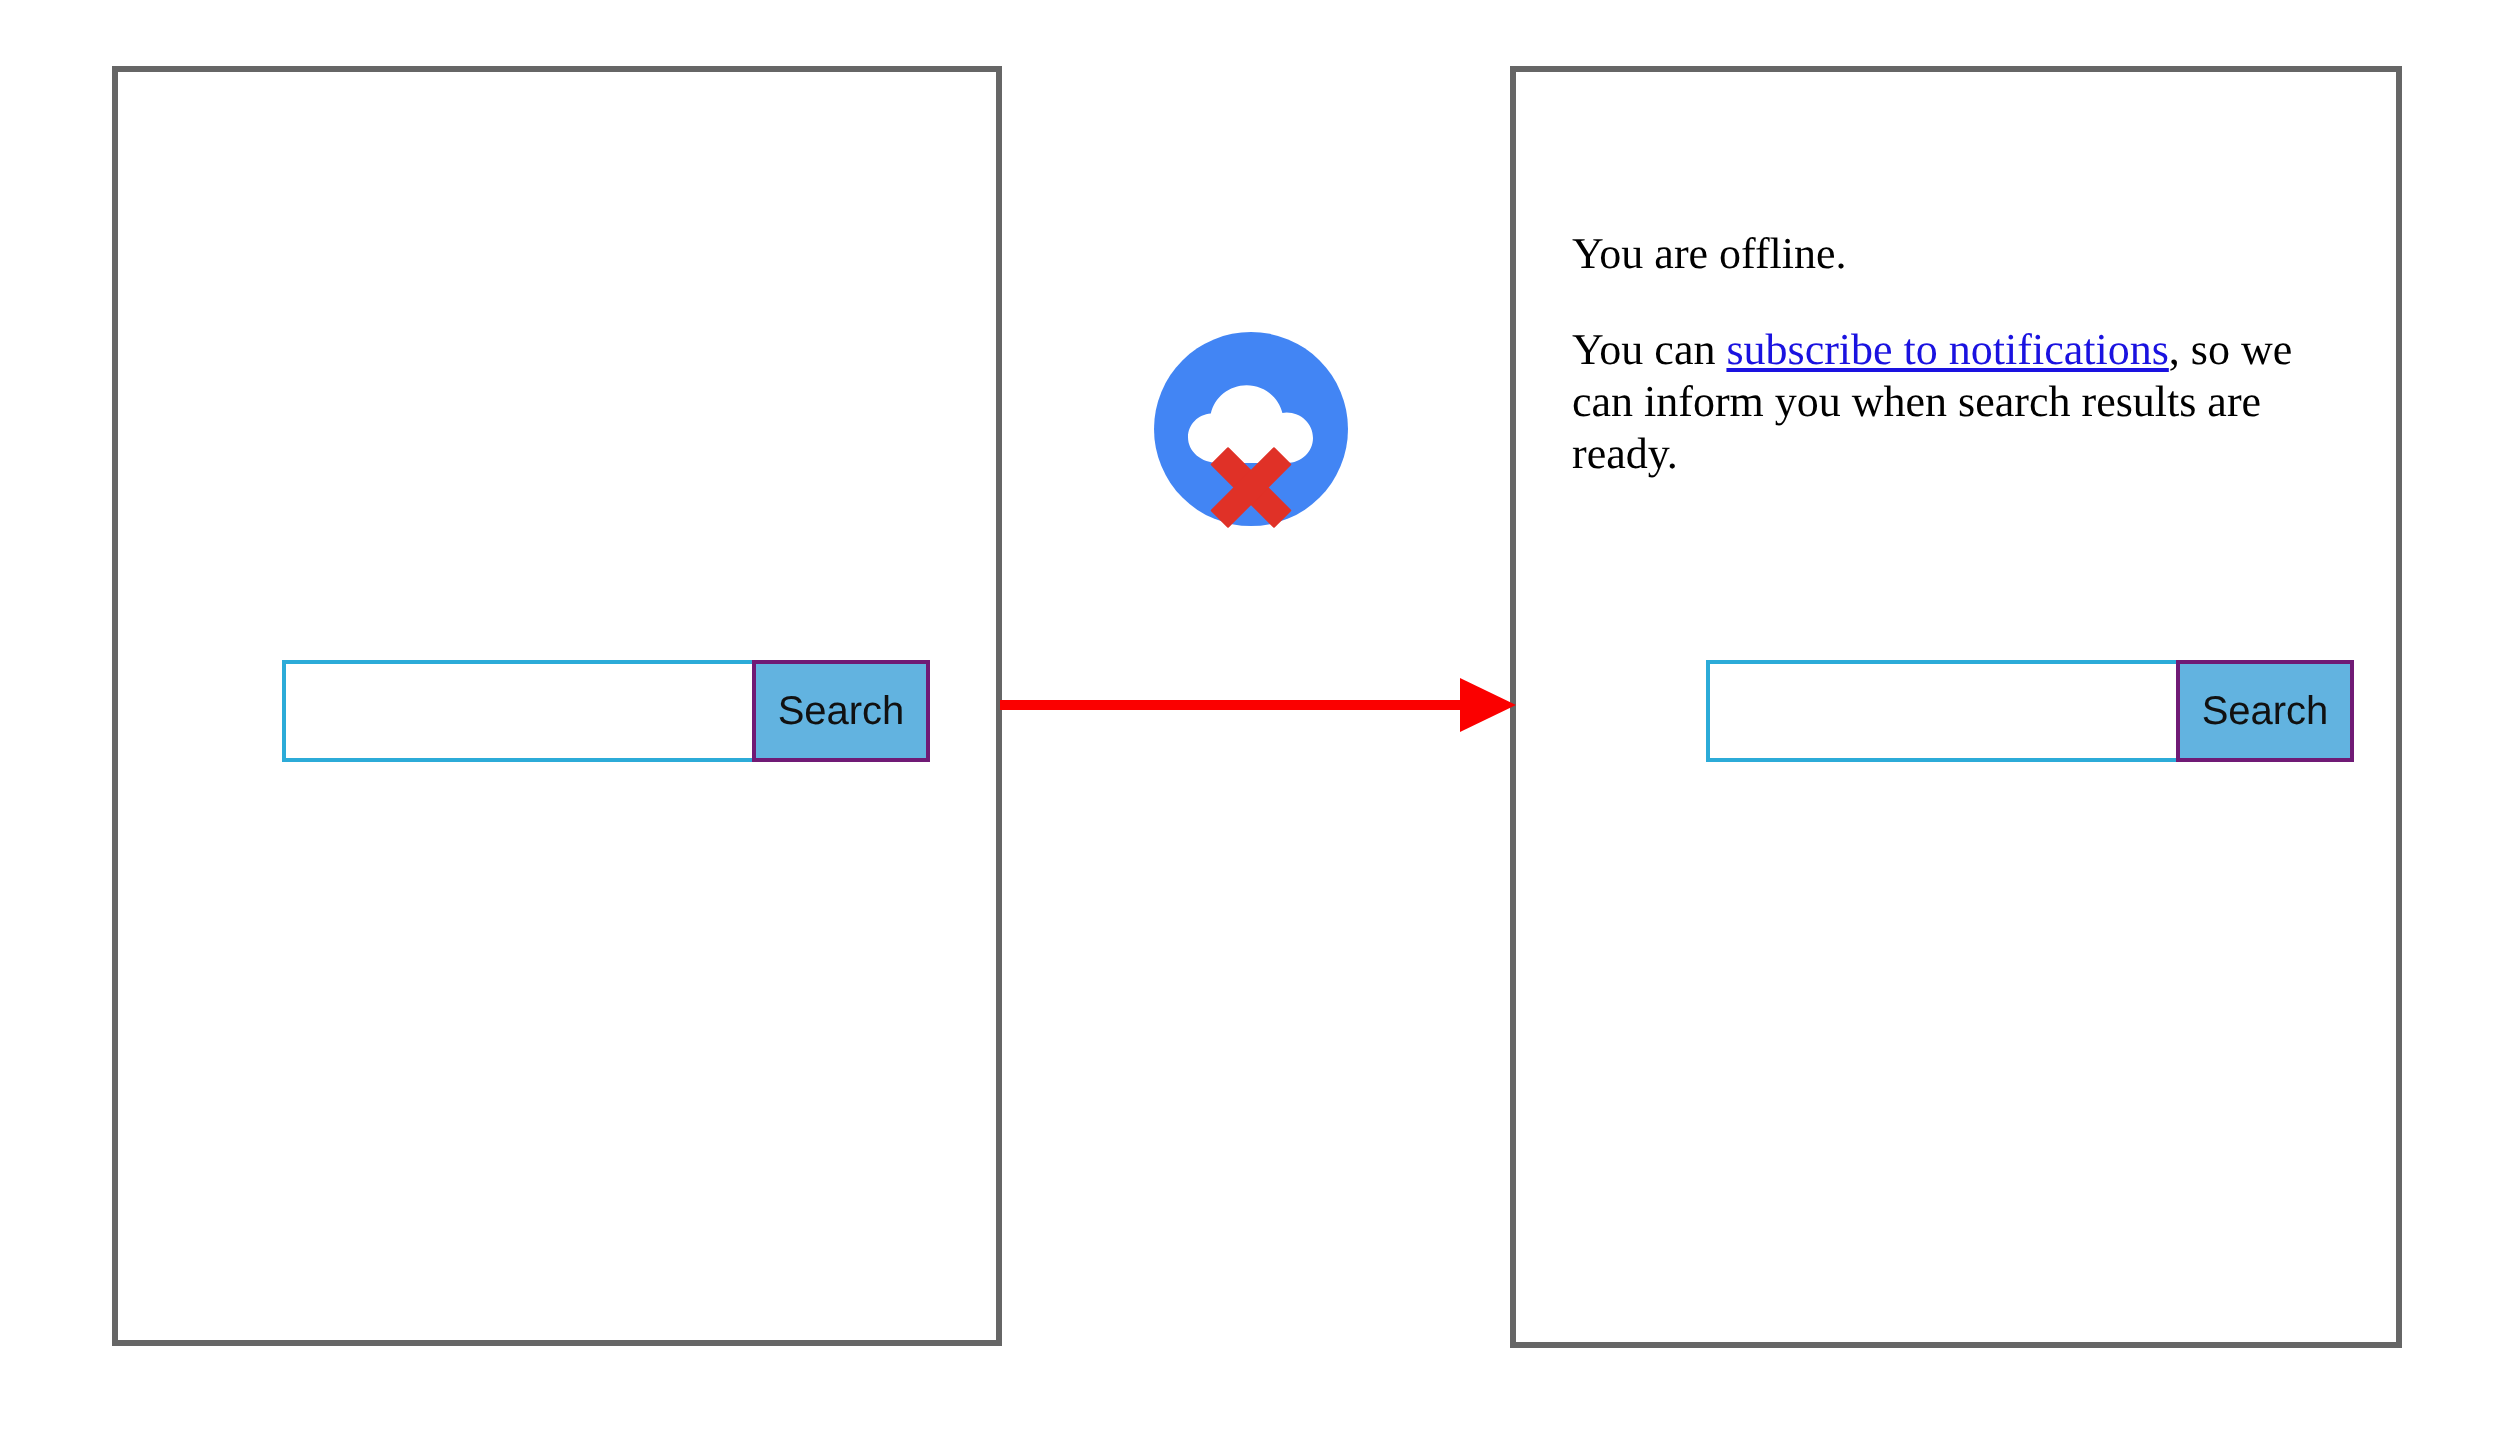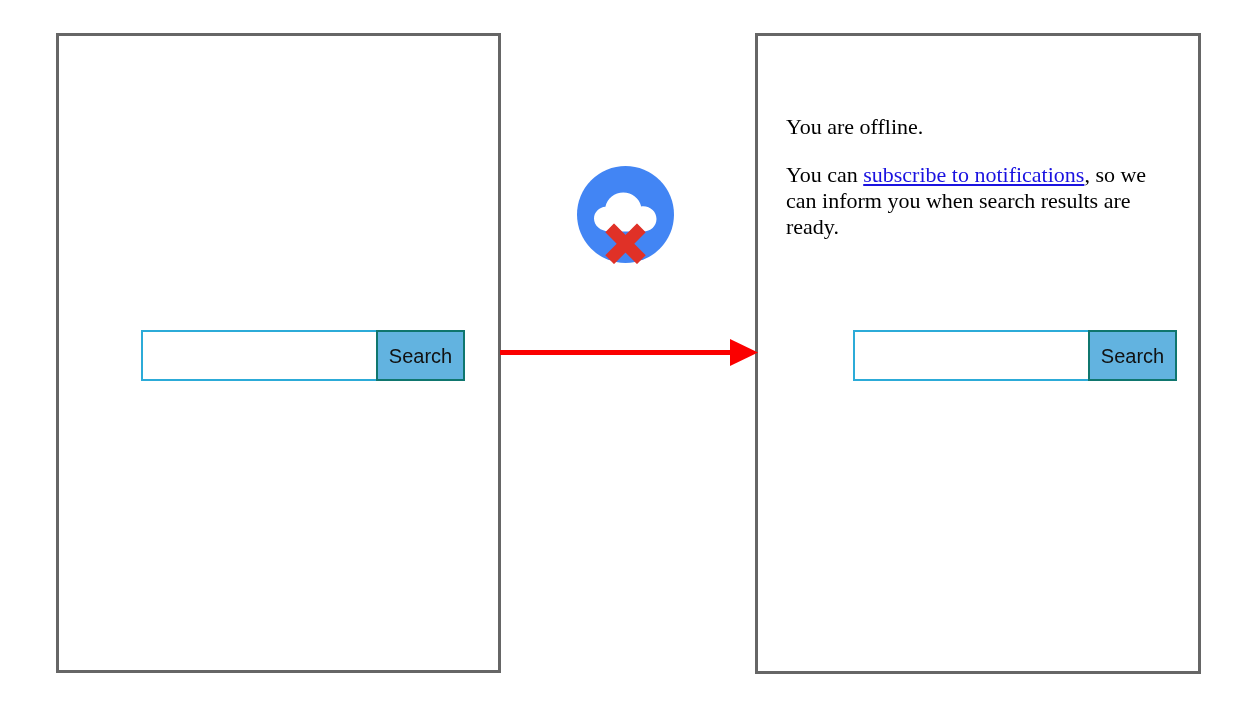--- a/index.html
+++ b/index.html
@@ -97,21 +97,21 @@
     padding: 0 6px;
     outline: none;
     border-radius: 0;
   }
   .search-button {
     flex: 0 0 auto;
     width: 89px;
     height: 100%;
     box-sizing: border-box;
     background: #62b3e0;
-    border: 2px solid #0f766e;
+    border: 2px solid #701a75;
     color: #111111;
     font-family: "Liberation Sans", sans-serif;
     font-size: 20px;
     line-height: 1;
     text-align: center;
     display: flex;
     align-items: center;
     justify-content: center;
     cursor: pointer;
     padding: 0;

